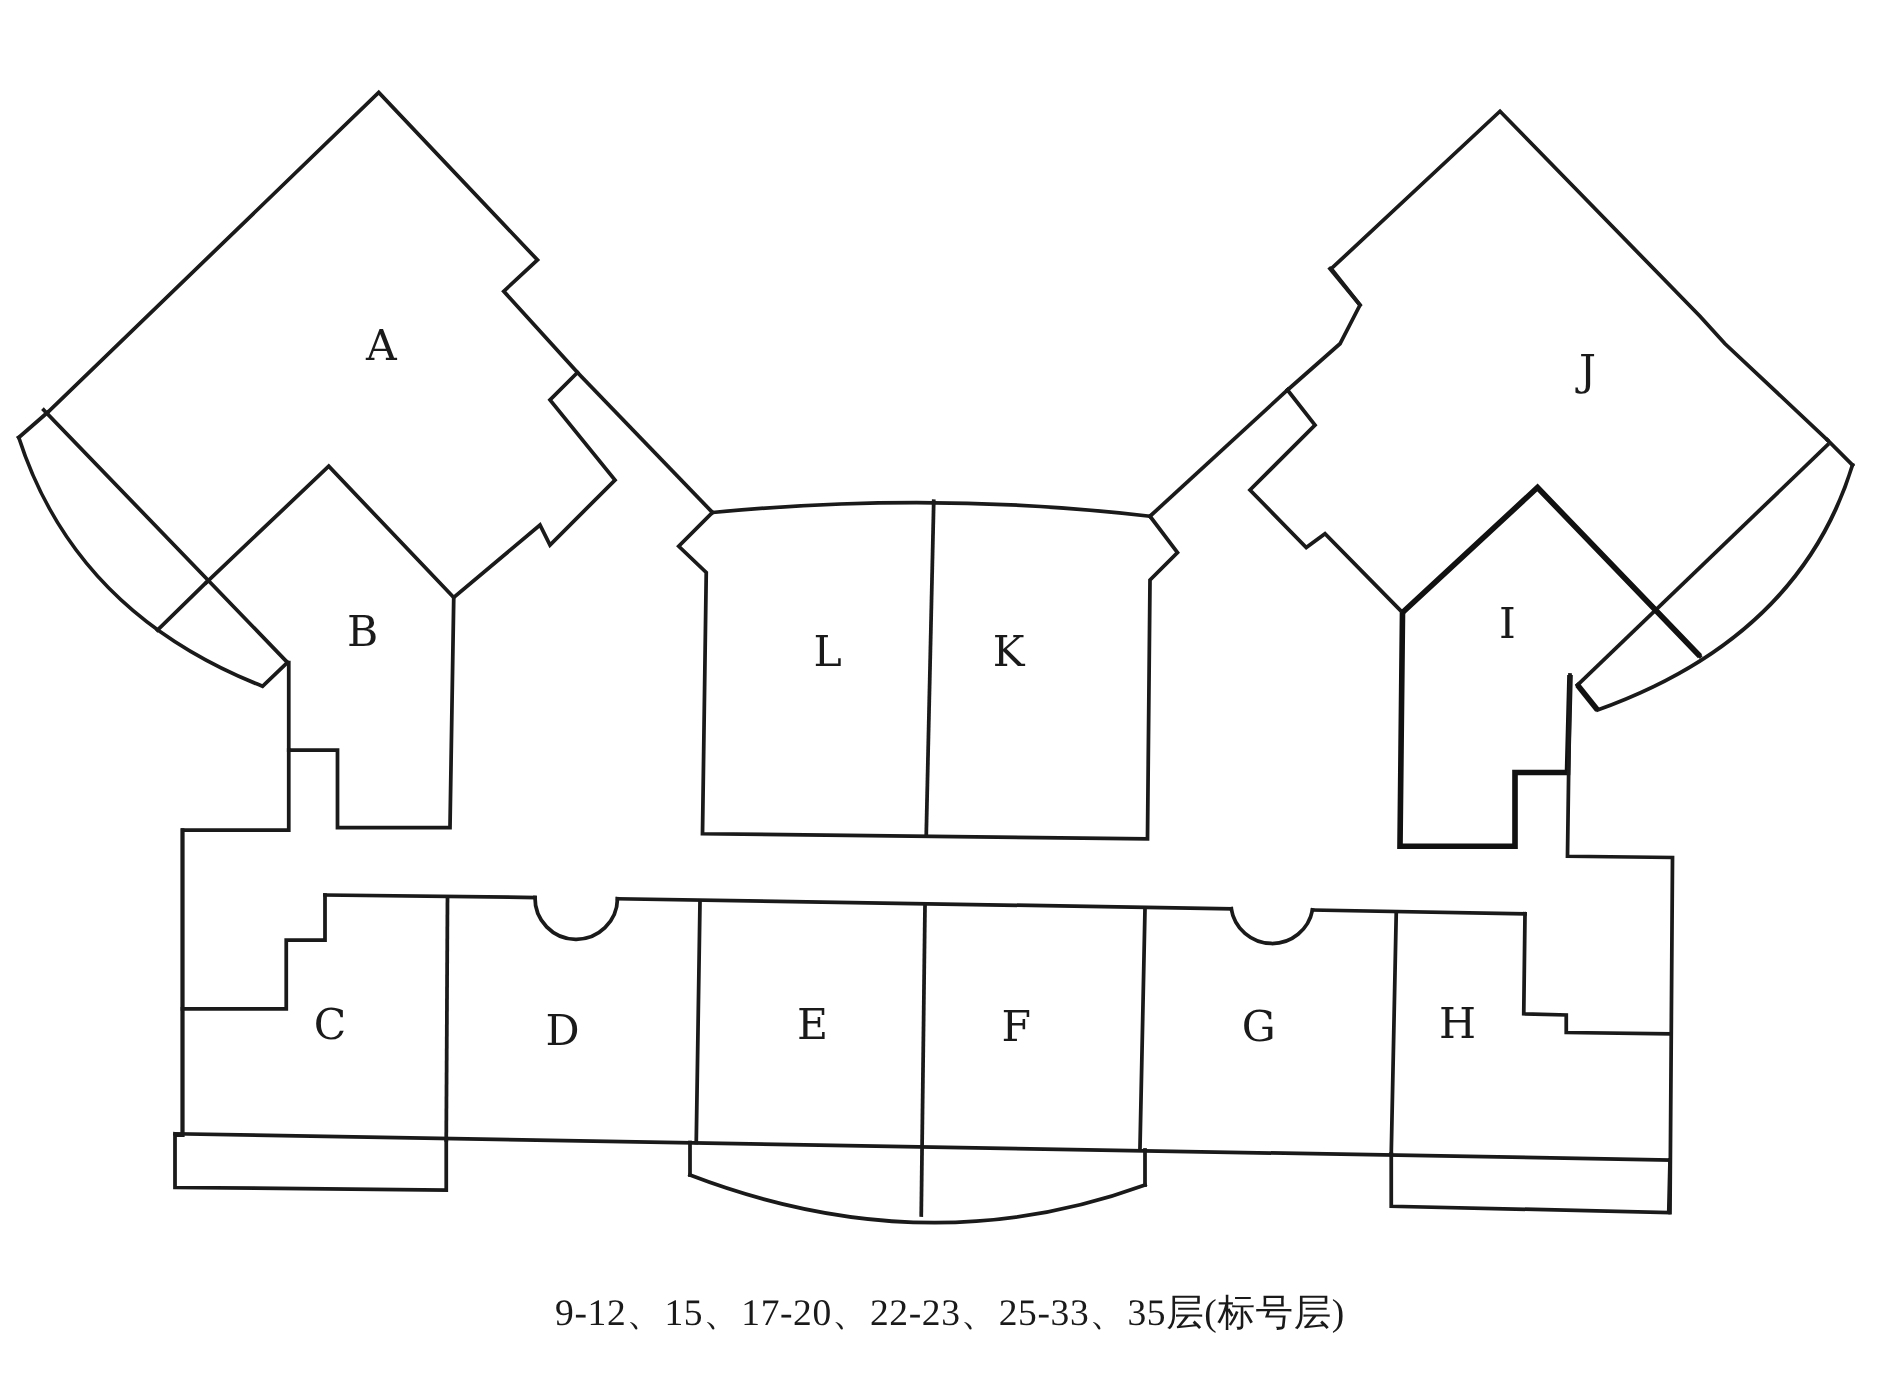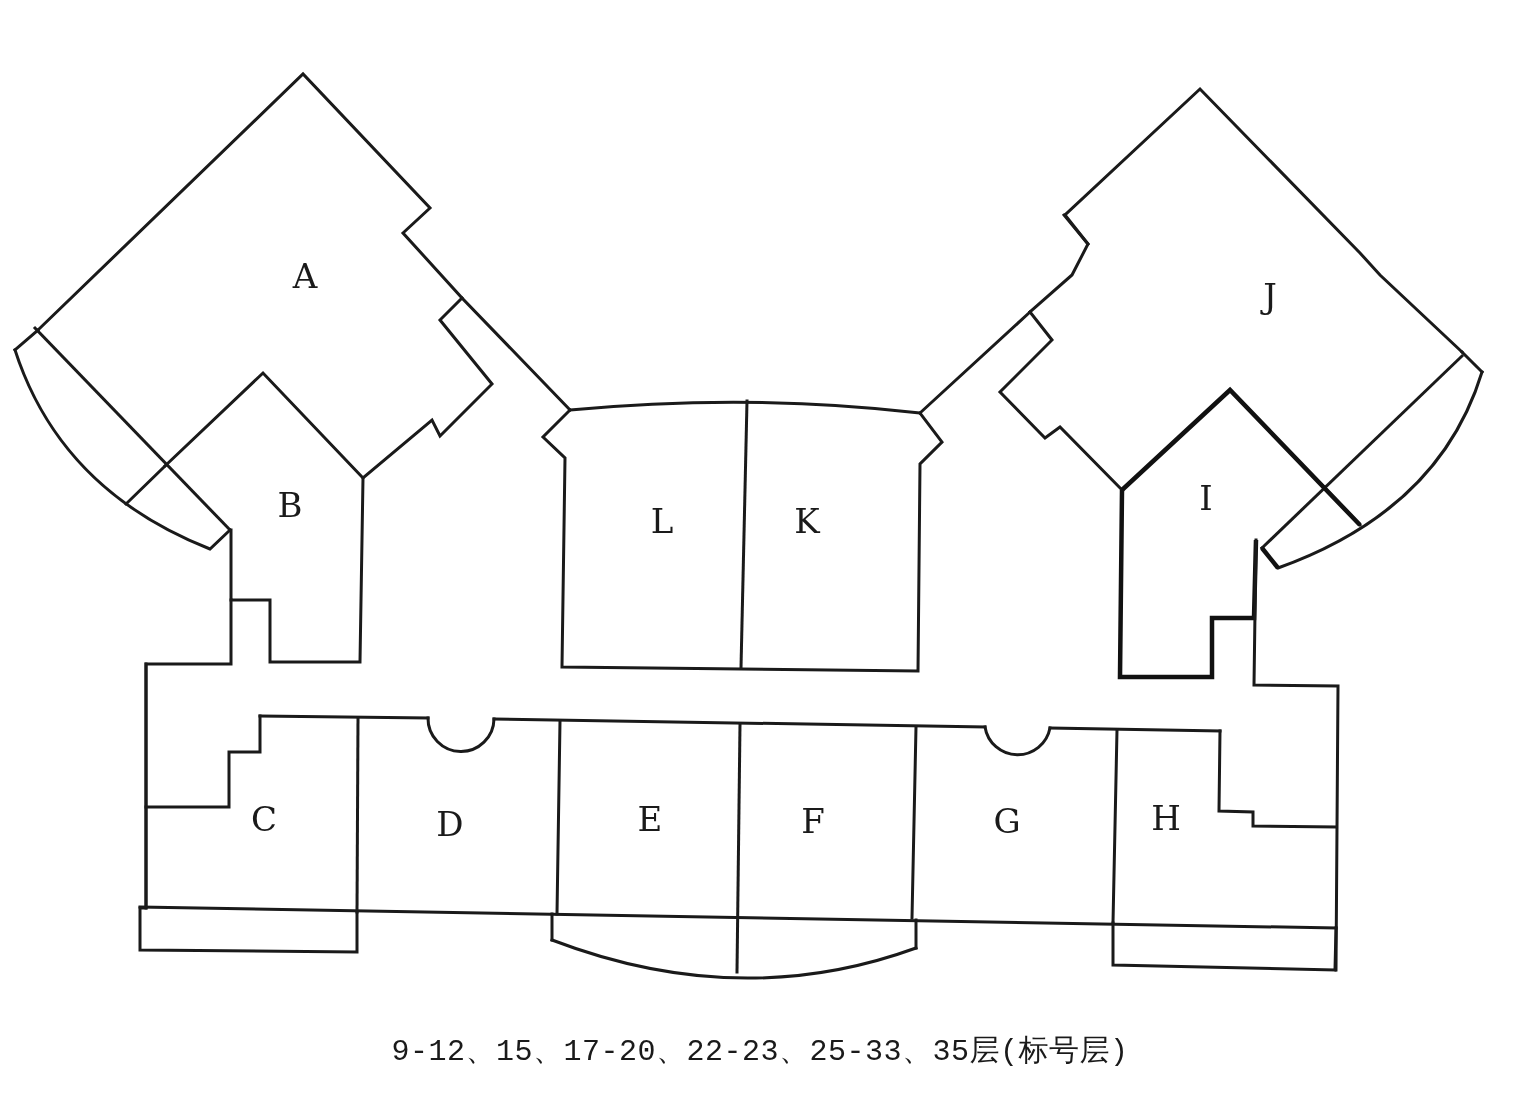--- a/index.html
+++ b/index.html
@@ -2,21 +2,21 @@
 <html><head>
 <meta charset="utf-8">
 <style>
   html, body { margin: 0; padding: 0; background: #ffffff; }
   body { width: 1520px; height: 1100px; position: relative; overflow: hidden; }
   svg { position: absolute; left: 0; top: 0; }
   .wall { fill: none; stroke: #1a1a1a; stroke-width: 3; stroke-linejoin: miter; stroke-linecap: square; }
   .wall-bold { fill: none; stroke: #111111; stroke-width: 4.5; stroke-linejoin: miter; }
   .unit-label { font-family: "DejaVu Serif", "Liberation Serif", serif; font-size: 34px; fill: #1a1a1a; text-anchor: middle; }
   .caption { position: absolute; left: 0; width: 1520px; top: 1030px; text-align: center;
-             font-family: Liberation Mono, monospace; font-size: 30px; color: #1a1a1a; letter-spacing: 0.5px; }
+             font-family: Liberation Serif, serif; font-size: 30px; color: #1a1a1a; letter-spacing: 0.5px; }
 </style>
 </head>
 <body>
 
 <svg width="1520" height="1100" viewBox="0 0 1520 1100">
 
   <g>
     <polyline class="wall" points="38,330 303,74 430,208 403,233 462,298 440,320 492,384 440,436 432,420 363,478 263,373 165,466"></polyline>
     <polyline class="wall" points="462,298 570,410"></polyline>
 

